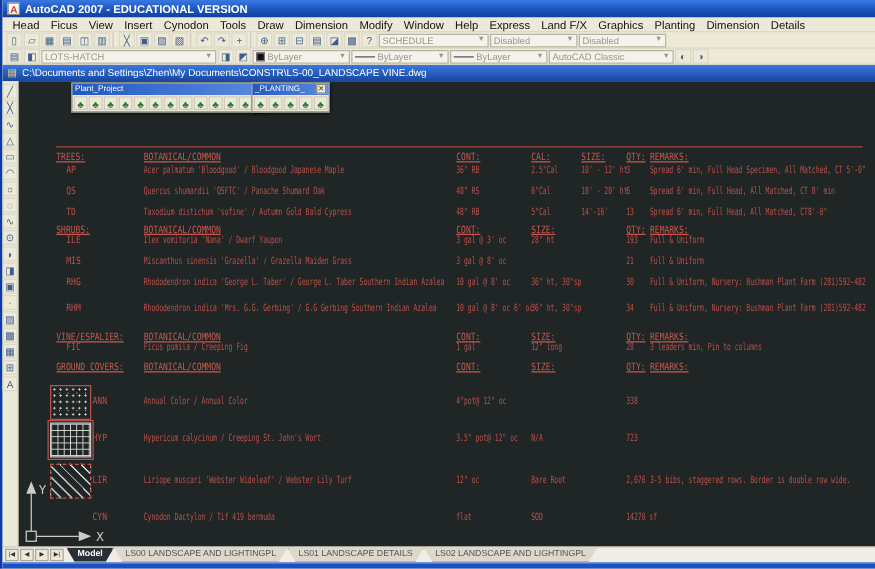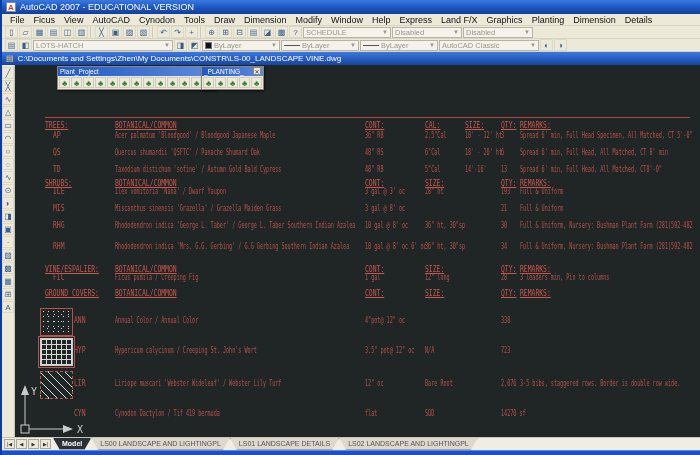--- a/index.html
+++ b/index.html
@@ -5,21 +5,21 @@
   * { margin:0; padding:0; box-sizing:border-box; }
   html,body { background:#888; }
   .app { position:relative; width:700px; height:455px; overflow:hidden;
          font-family:"Liberation Sans", sans-serif; background:#ece9d8;
          border-left:2px solid #0a3ca8; }
   
   .titlebar { height:14px; background:linear-gradient(180deg,#3a78e0 0%,#1c55c0 55%,#123f9a 100%);
               display:flex; align-items:center; padding:0 4px; gap:4px; }
   .appicon { width:10px; height:10px; background:#fff; color:#c0392b; font-weight:bold;
              font-size:8px; line-height:10px; text-align:center; border:1px solid #888; }
-  .titletext { color:#fff; font-size:9px; font-weight:normal; white-space:nowrap; }
+  .titletext { color:#fff; font-size:9px; font-weight:bold; white-space:nowrap; }
   .menubar { height:12px; display:flex; align-items:center; gap:1px; padding:0 4px;
              background:#ece9d8; border-bottom:1px solid #d8d4c4; }
   .menuitem { font-size:9px; color:#111; padding:0 4px; white-space:nowrap; cursor:default; }
   .tb { height:13px; display:flex; align-items:center; gap:1px; padding:0 3px;
         background:#ece9d8; border-bottom:1px solid #d8d4c4; }
   .tbicon { width:13px; height:12px; font-size:8px; line-height:12px; text-align:center;
             color:#3b5e8c; background:#ece9d8; border:1px solid #dcd8c8; }
   .tbsep { width:3px; height:12px; border-left:1px solid #cfcabb; margin:0 1px; }
   .combo { height:11px; display:flex; align-items:center; gap:2px; background:#f4f2ea;
            border:1px solid #b8b4a4; font-size:7.5px; color:#9a968a; padding:0 2px;
@@ -83,24 +83,24 @@
 </style>
 </head>
 <body>
 
 <div class="app">
   <div class="titlebar">
     <span class="appicon">A</span>
     <span class="titletext">AutoCAD 2007 - EDUCATIONAL VERSION</span>
   </div>
   <div class="menubar" id="menubar">
-      <span class="menuitem">File</span>
+      <span class="menuitem">Head</span>
       <span class="menuitem">Ficus</span>
       <span class="menuitem">View</span>
-      <span class="menuitem">AutoCAD</span>
+      <span class="menuitem">Insert</span>
       <span class="menuitem">Cynodon</span>
       <span class="menuitem">Tools</span>
       <span class="menuitem">Draw</span>
       <span class="menuitem">Dimension</span>
       <span class="menuitem">Modify</span>
       <span class="menuitem">Window</span>
       <span class="menuitem">Help</span>
       <span class="menuitem">Express</span>
       <span class="menuitem">Land F/X</span>
       <span class="menuitem">Graphics</span>

